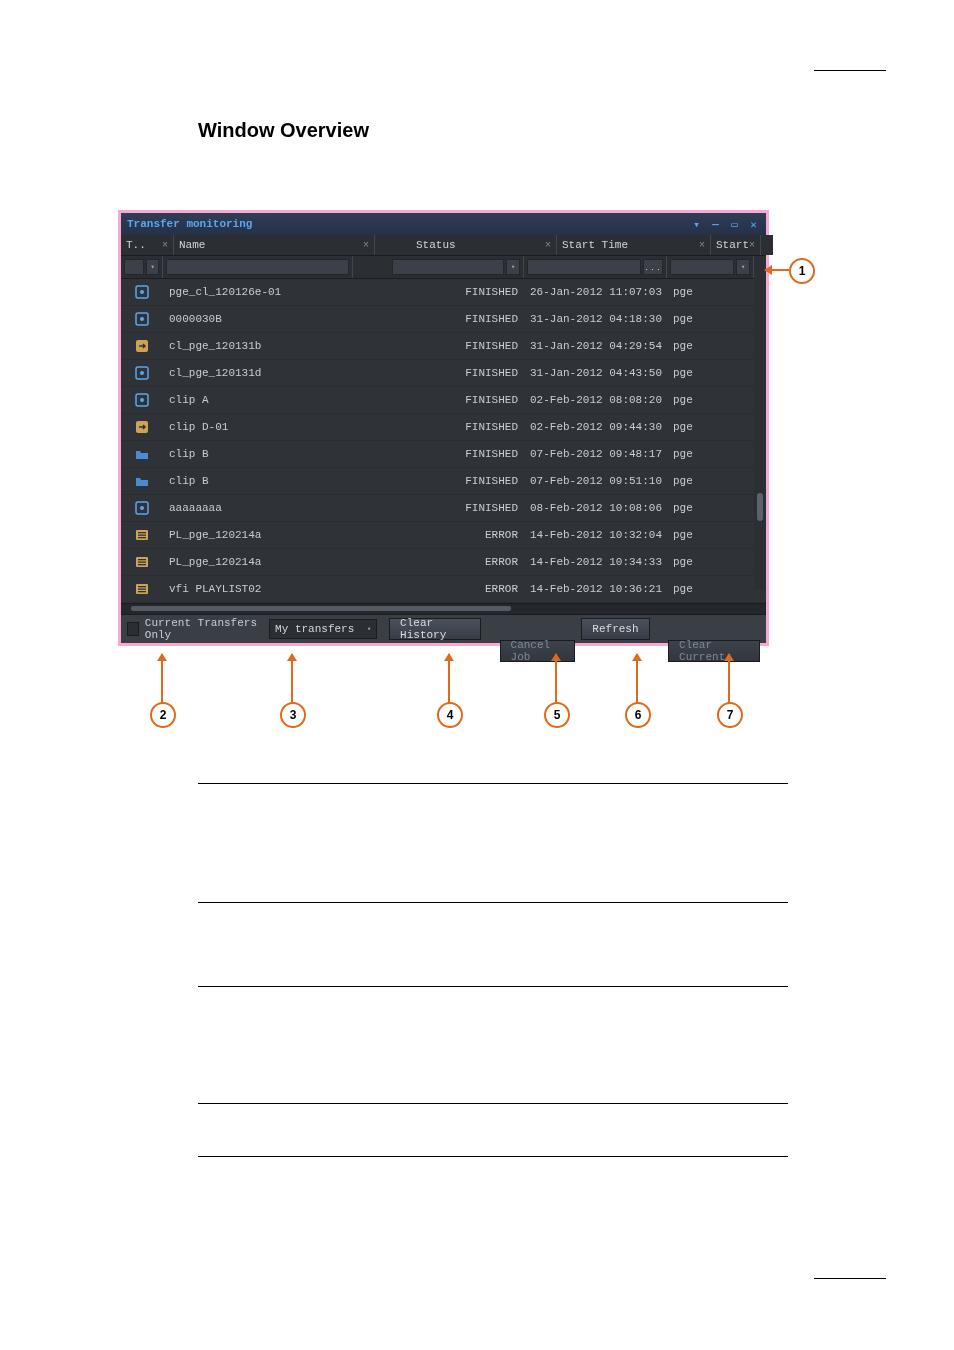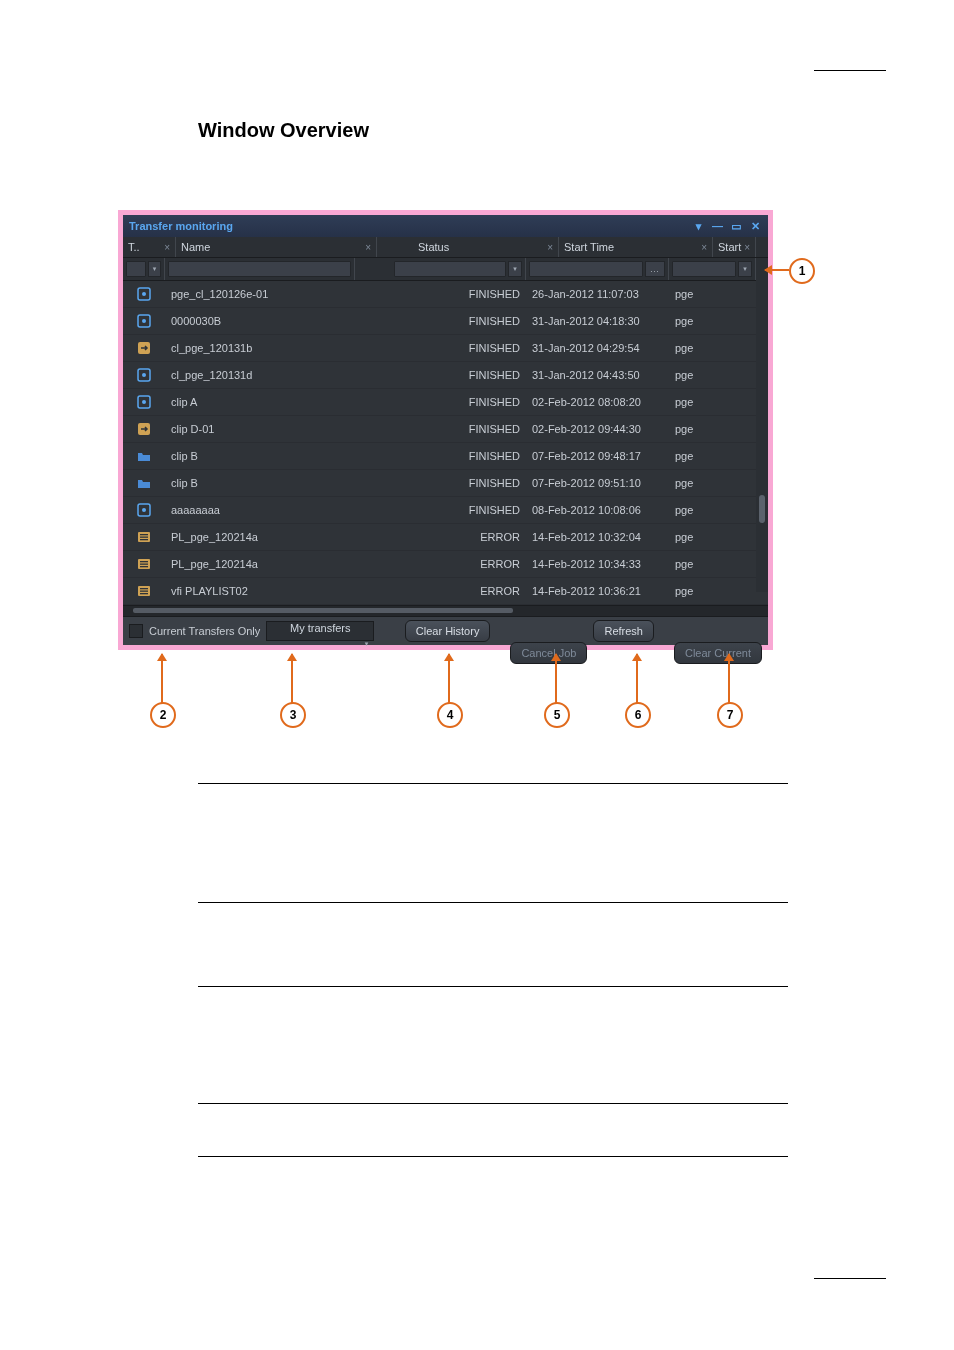--- a/index.html
+++ b/index.html
@@ -39,21 +39,22 @@
     background: #000;
   }
   .window {
     position: absolute;
     left: 118px;
     top: 210px;
     width: 645px;
     background: #2f3338;
     color: #c8cdd4;
     font-size: 11px;
-    border: 5px solid #f9a8d4;
+    border: 3px solid #f9a8d4;
+    font-family: Liberation Mono, monospace;
   }
   .titlebar {
     height: 22px;
     background: linear-gradient(#2f3d56, #263148);
     display: flex;
     align-items: center;
     padding: 0 6px;
     justify-content: space-between;
   }
   .titlebar-left {
@@ -211,32 +212,31 @@
   .dd {
     height: 18px;
     background: #2b2f34;
     border: 1px solid #1a1c1f;
     display: inline-flex;
     align-items: center;
     padding: 0 5px;
     min-width: 96px;
     gap: 6px;
     color: #cfd6de;
-    flex-direction: column;
   }
   .dd .car {
     color:#9fa7b2;
     font-size: 7px;
     margin-left: auto;
   }
   .btn {
     height: 20px;
     background: linear-gradient(#4a515b, #383d45);
     border: 1px solid #1a1c1f;
-    border-radius: 6px;
+    border-radius: 0;
     padding: 0 10px;
     display: inline-flex;
     align-items: center;
     color: #d8dde4;
     cursor: pointer;
   }
   .btn.disabled {
     color: #7e8a99;
     background: linear-gradient(#3d434b, #32373e);
     cursor: default;

